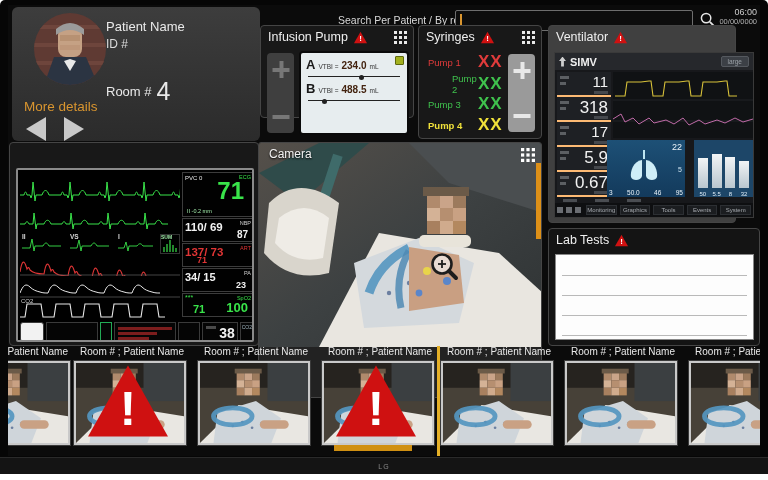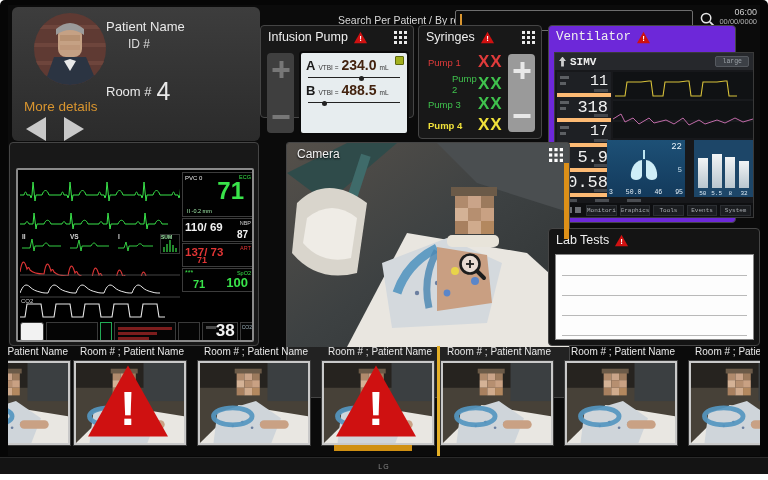--- a/index.html
+++ b/index.html
@@ -17,21 +17,21 @@
   .panel-head { display:flex; align-items:center; gap:5px; padding:4px 6px 2px 7px; }
   .panel-title { color:#efefef; font-size:12.5px; }
   .warn-icon { width:15px; height:13px; flex:0 0 auto; }
   .grid-icon { width:13px; height:13px; margin-left:auto; color:#e8e8e8; cursor:pointer; }
 
   
   .patient-card { position:absolute; left:4px; top:2px; width:248px; height:134px;
     background:linear-gradient(180deg,#3d3d3d,#2b2b2b); border-radius:6px; }
   .avatar { position:absolute; left:22px; top:6px; width:72px; height:72px; border-radius:50%; overflow:hidden; }
   .pt-name { position:absolute; left:94px; top:12px; color:#e9e9e9; font-size:13px; }
-  .pt-id   { position:absolute; left:94px; top:30px; color:#dcdcdc; font-size:12px;margin-left:22px; }
+  .pt-id   { position:absolute; left:94px; top:30px; color:#dcdcdc; font-size:12px; }
   .pt-room { position:absolute; left:94px; top:70px; color:#e9e9e9; font-size:13px; }
   .pt-room b { font-size:25px; font-weight:400; margin-left:5px; vertical-align:-4px; }
   .more-details { position:absolute; left:12px; top:92px; color:#d9952f; font-size:13.5px; cursor:pointer; }
   .nav-arrow { position:absolute; top:110px; width:0; height:0; cursor:pointer;
     border-top:12px solid transparent; border-bottom:12px solid transparent; }
   .arrow-prev { left:14px; border-right:20px solid #c9c9c9; }
   .arrow-next { left:52px; border-left:20px solid #c9c9c9; }
 
   
   .search-label { position:absolute; left:330px; top:9px; color:#d8d8d8; font-size:10.5px; }
@@ -53,41 +53,41 @@
   .plus-icon::before { left:0; top:7px; width:17px; height:4px; }
   .plus-icon::after  { left:7px; top:0; width:4px; height:17px; }
   .minus-icon::before{ left:0; top:7px; width:17px; height:4px; }
   .plus-icon { top:8px; } .minus-icon { bottom:8px; }
   .pump-display { position:absolute; left:38px; top:25px; width:110px; height:84px; background:#e7edef;
     border:2px solid #0a0a0a; border-radius:4px; padding:3px 5px; }
   .pump-badge { position:absolute; right:3px; top:3px; width:9px; height:9px; background:#a3b11f; border:1px solid #5d680d; border-radius:1px; }
   .pump-line { display:flex; align-items:baseline; gap:3px; color:#1a1a1a; margin-top:1px; }
   .pump-line .pl-id { font-size:13px; font-weight:bold; }
   .pump-line .pl-param { font-size:6.5px; color:#333; }
-  .pump-line .pl-value { font-size:14px; font-weight:bold; color:#43230f; }
+  .pump-line .pl-value { font-size:10px; font-weight:bold; color:#43230f; }
   .pump-line .pl-unit { font-size:6.5px; color:#333; }
   .pump-prog { position:relative; height:3px; border-bottom:1.5px solid #222; margin:2px 2px 4px 2px; }
   .pump-dot { position:absolute; top:1px; width:5px; height:5px; background:#222; border-radius:50%; }
 
   
   .syringes { left:410px; top:20px; width:124px; height:114px; }
   .syr-row { position:absolute; left:9px; display:flex; align-items:center; gap:12px; cursor:default; }
   .syr-label { font-size:9.5px; width:38px; }
   .syr-value { font-size:17px; font-weight:bold; letter-spacing:1px; }
   .syr-pm { left:auto; right:6px; top:28px; }
 
   
-  .ventilator { left:540px; top:20px; width:188px; height:198px; background:#6d28d9;font-family:Liberation Mono, monospace; }
+  .ventilator { left:540px; top:20px; width:188px; height:198px; background:#404040; }
   .vent-screen { position:absolute; left:5px; top:26px; width:200px; height:166px; background:#17181b; border:1px solid #3a3a3a; }
   .vent-modebar { position:absolute; left:0; top:0; width:100%; height:17px; background:#26282c; display:flex; align-items:center; padding:0 4px; }
   .vent-mode { color:#f0f0f0; font-size:11px; font-weight:bold; }
   .vent-mode-icon { width:7px; height:10px; margin-right:4px; background:#cfcfcf; clip-path:polygon(50% 0,100% 45%,70% 45%,70% 100%,30% 100%,30% 45%,0 45%); display:inline-block; }
   .vent-size-btn { margin-left:auto; background:#3c4046; border:1px solid #55595f; border-radius:2px; color:#9aa0a6; font-size:6.5px; padding:1px 6px; cursor:pointer; }
   .vent-left { position:absolute; left:2px; top:19px; width:54px; height:125px; display:flex; flex-direction:column; }
-  .vent-param { flex:1; background:#1e2024; border-bottom:4px solid #fdba74; position:relative; }
+  .vent-param { flex:1; background:#1e2024; border-bottom:2px solid #fdba74; position:relative; }
   .vent-param .vp-value { position:absolute; right:3px; top:1px; color:#f2f2f2; font-size:15px; }
   .vent-param .vp-value.big { font-size:17px; }
   .vp-dash,.vp-dash2 { position:absolute; left:3px; background:#5c5f63; height:3px; width:9px; }
   .vp-dash { top:4px; } .vp-dash2 { top:10px; width:6px; }
   .vp-unit { position:absolute; right:3px; bottom:1px; width:14px; height:3px; background:#45484d; }
   .vent-waves { position:absolute; left:58px; top:19px; width:140px; height:66px; background:#101214; }
   .vent-wave { position:absolute; left:0; width:140px; height:33px; }
   .vent-lung { position:absolute; left:52px; top:87px; width:78px; height:57px; background:linear-gradient(180deg,#1d5076,#133a5c); padding:2px; }
   .vl-top { position:absolute; right:3px; top:2px; color:#eaf4fa; font-size:9px; }
   .vl-side { position:absolute; right:3px; top:26px; color:#cfe4f0; font-size:7px; }
@@ -116,26 +116,26 @@
   .mon-strip { position:absolute; left:2px; top:152px; width:234px; height:20px; display:flex; gap:2px; }
   .ms-box { border:1px solid #3a3a3a; background:#050505; position:relative; }
   .ms-white { width:24px; background:#f2f2f2; border-radius:3px; }
   .ms-temp { width:52px; color:#35d54a; font-size:8px; padding:19px 3px; line-height:8px; }
   .ms-temp small { font-size:5.5px; color:#2fbf42; }
   .ms-gsm { width:13px; border-color:#2a5; }
   .ms-alarm { width:62px; overflow:hidden; padding:2px; }
   .ms-alarm i { display:block; height:3px; margin:2px 1px; background:#7c1d1d; }
   .ms-dim { width:22px; }
   .ms-resp { width:36px; color:#f2f2f2; }
-  .ms-resp .rv { position:absolute; right:2px; bottom:0; font-size:17px; font-weight:bold; }
+  .ms-resp .rv { position:absolute; right:2px; bottom:0; font-size:14px; font-weight:bold; }
   .ms-resp i { position:absolute; left:3px; top:3px; width:10px; height:2.5px; background:#4a4a4a; }
   .ms-co2 { flex:1; color:#9fb3bd; font-size:5px; padding:1px; }
 
   
-  .camera { position:absolute; left:250px; top:137px; width:284px; height:256px; border:1px solid #454545; border-radius:3px; overflow:hidden; background:#222;margin-left:28px; }
+  .camera { position:absolute; left:250px; top:137px; width:284px; height:256px; border:1px solid #454545; border-radius:3px; overflow:hidden; background:#222; }
   .cam-title { position:absolute; left:10px; top:4px; color:#f2f2f2; font-size:12px; text-shadow:0 1px 2px #000; z-index:3; }
   .cam-grid { position:absolute; right:6px; top:5px; z-index:3; }
   .cam-scroll { position:absolute; right:0; top:20px; width:5px; height:76px; background:#dd9018; z-index:3; cursor:grab; }
   .magnifier { position:absolute; left:170px; top:108px; width:30px; height:30px; z-index:3; cursor:pointer; }
 
   
   .labtests { left:540px; top:223px; width:212px; height:118px; background:#141414; }
   .lab-box { position:absolute; left:6px; top:25px; width:199px; height:86px; background:#fdfdfd; border:1px solid #888; }
   .lab-line { position:absolute; left:6px; right:6px; height:1px; background:#b9b9b9; }
 
@@ -352,21 +352,21 @@
               </div>
             <div class="vent-param">
                 <i class="vp-dash"></i>
                 <i class="vp-dash2"></i>
                 <span class="vp-value big">5.9</span>
                 <i class="vp-unit"></i>
               </div>
             <div class="vent-param">
                 <i class="vp-dash"></i>
                 <i class="vp-dash2"></i>
-                <span class="vp-value big">0.58</span>
+                <span class="vp-value big">0.67</span>
                 <i class="vp-unit"></i>
               </div>
           </div>
           <div class="vent-waves">
             <svg class="vent-wave" style="top:0" viewBox="0 0 140 33" preserveAspectRatio="none">
               <line x1="0" y1="28" x2="140" y2="28" stroke="#2c2f33" stroke-width="0.6"></line>
               <path d="M2,24 h10 l2,-14 h14 l8,-1 h2 l2,15 h10 l2,-14 h14 l8,-1 h2 l2,15 h10 l2,-14 h14 l8,-1 h2 l2,15 h8" fill="none" stroke="#d8c23a" stroke-width="1.1"></path>
             </svg>
             <svg class="vent-wave" style="top:33px" viewBox="0 0 140 33" preserveAspectRatio="none">
               <line x1="0" y1="16" x2="140" y2="16" stroke="#2c2f33" stroke-width="0.6"></line>
@@ -482,20 +482,25 @@
             </div>
             <div class="mon-box mb-sm">
               <span style="position:absolute;left:2px;top:2px;color:#f2f2f2;font-size:11.5px;font-weight:bold">110/ 69</span>
               <span class="mb-label" style="color:#cfcfcf">NBP</span>
               <span style="position:absolute;right:4px;bottom:1px;color:#f2f2f2;font-size:10px;font-weight:bold">87</span>
             </div>
             <div class="mon-box mb-sm">
               <span style="position:absolute;left:2px;top:2px;color:#e03535;font-size:11.5px;font-weight:bold">137/ 73</span>
               <span class="mb-label" style="color:#e03535">ART</span>
               <span style="position:absolute;left:14px;bottom:1px;color:#e03535;font-size:9px;font-weight:bold">71</span>
+            </div>
+            <div class="mon-box mb-sm">
+              <span style="position:absolute;left:2px;top:2px;color:#f2f2f2;font-size:11px;font-weight:bold">34/ 15</span>
+              <span class="mb-label" style="color:#cfcfcf">PA</span>
+              <span style="position:absolute;right:6px;bottom:1px;color:#f2f2f2;font-size:9px;font-weight:bold">23</span>
             </div>
             <div class="mon-box mb-sm">
               <span style="position:absolute;left:2px;top:0;color:#39e34a;font-size:7px">***</span>
               <span class="mb-label" style="color:#39e34a">SpO2</span>
               <span style="position:absolute;left:10px;bottom:1px;color:#39e34a;font-size:11px;font-weight:bold">71</span>
               <span style="position:absolute;right:4px;bottom:1px;color:#39e34a;font-size:13px;font-weight:bold">100</span>
             </div>
           </div>
 
           <div class="mon-strip">

